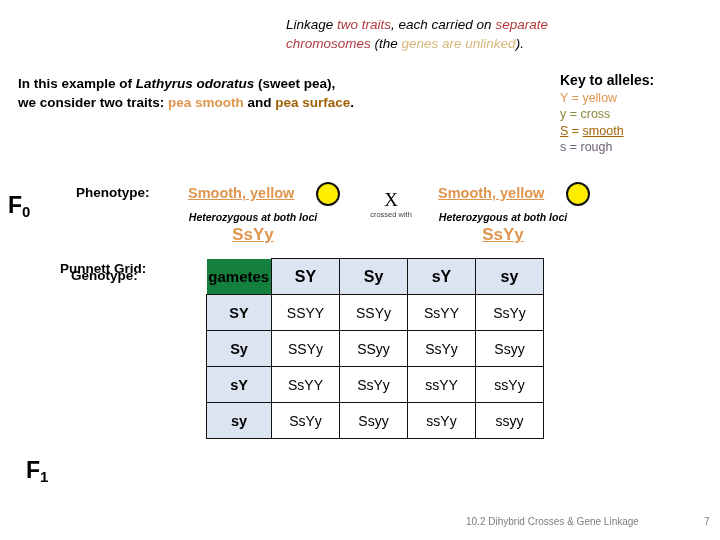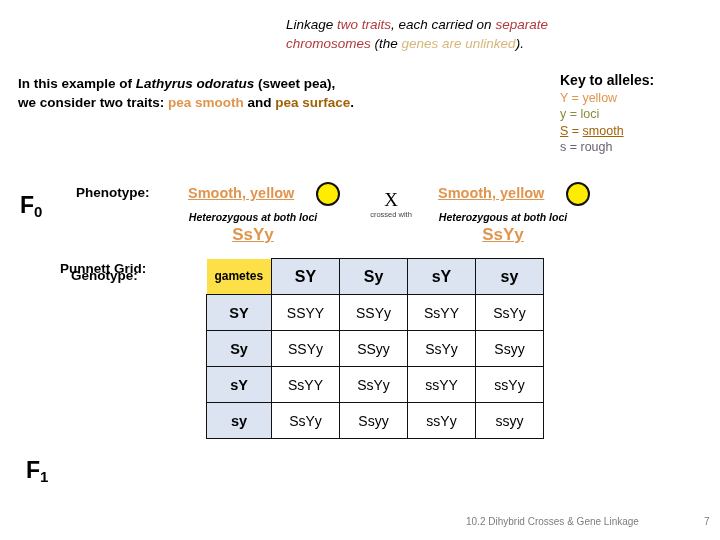--- a/index.html
+++ b/index.html
@@ -98,21 +98,21 @@
     font-weight: bold;
     color: #000000;
   }
   .gen-label sub {
     font-size: 15px;
     font-weight: bold;
     vertical-align: baseline;
     position: relative;
     top: 4px;
   }
-  #f0 { left: 20px; top: 192px; }
+  #f0 { left: 8px; top: 192px; }
   #f1 { left: 26px; top: 457px; }
 
   
   .row-label {
     position: absolute;
     font-size: 13.5px;
     font-weight: bold;
     color: #000000;
     white-space: nowrap;
   }
@@ -207,22 +207,22 @@
     text-align: center;
     vertical-align: middle;
     font-size: 14px;
     border: 1.5px solid #111111;
     background: #ffffff;
     color: #000000;
     padding: 0;
   }
   #grid td.corner {
     border: none;
-    background: #fde047;
-    font-size: 12px;
+    background: #15803d;
+    font-size: 15px;
     font-weight: bold;
     color: #000000;
     width: 64px;
   }
   #grid td.hdr {
     background: #dbe4f0;
     font-weight: bold;
     font-size: 16px;
   }
   #grid td.rowhdr {
@@ -263,21 +263,21 @@
     <span>In this example of </span><span class="sci">Lathyrus odoratus</span><span> (sweet pea),</span><br><span>we consider two traits: </span><span class="c-orange">pea smooth</span><span> and </span><span class="c-purple">pea surface</span><span>.</span>
   </div>
 
 
   <div id="key">
     <div class="key-title">Key to alleles:</div>
     <div class="key-row">
       <span class="c-orange">Y</span><span class="c-orange"> = </span><span class="c-orange">yellow</span>
     </div>
     <div class="key-row">
-      <span class="c-olive">y</span><span class="c-olive"> = </span><span class="c-olive">loci</span>
+      <span class="c-olive">y</span><span class="c-olive"> = </span><span class="c-olive">cross</span>
     </div>
     <div class="key-row">
       <span class="c-purple ul">S</span><span class="c-purple"> = </span><span class="c-purple ul">smooth</span>
     </div>
     <div class="key-row">
       <span class="c-dkpurple">s</span><span class="c-dkpurple"> = </span><span class="c-dkpurple">rough</span>
     </div>
   </div>
 
   <div class="gen-label" id="f0"><span>F</span><sub>0</sub></div>

